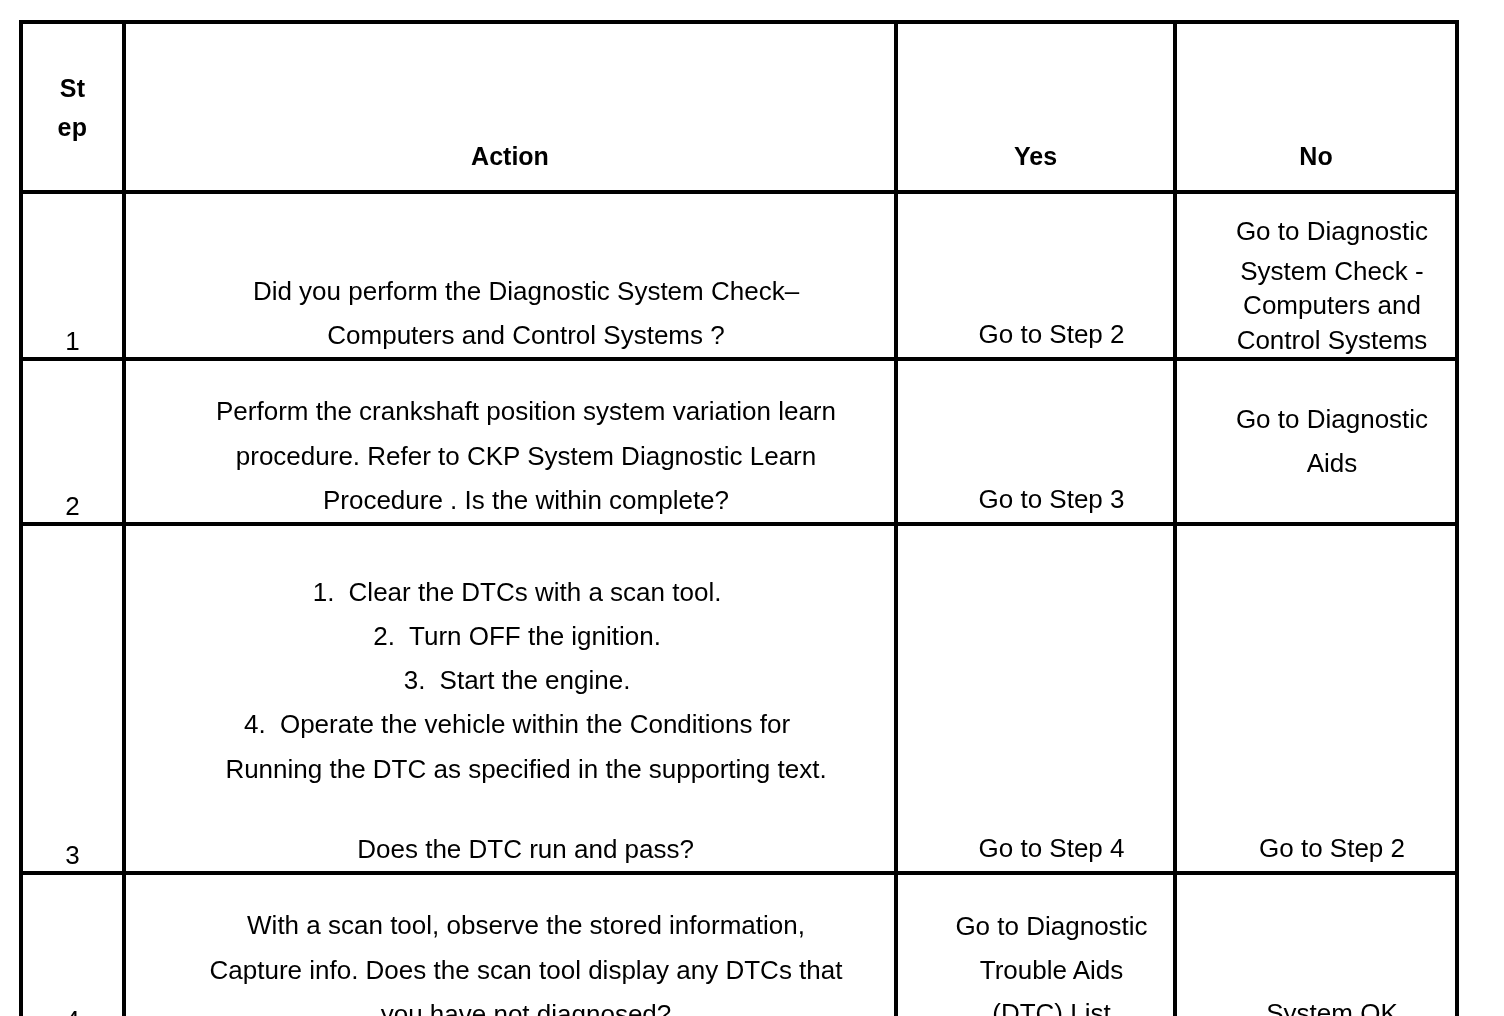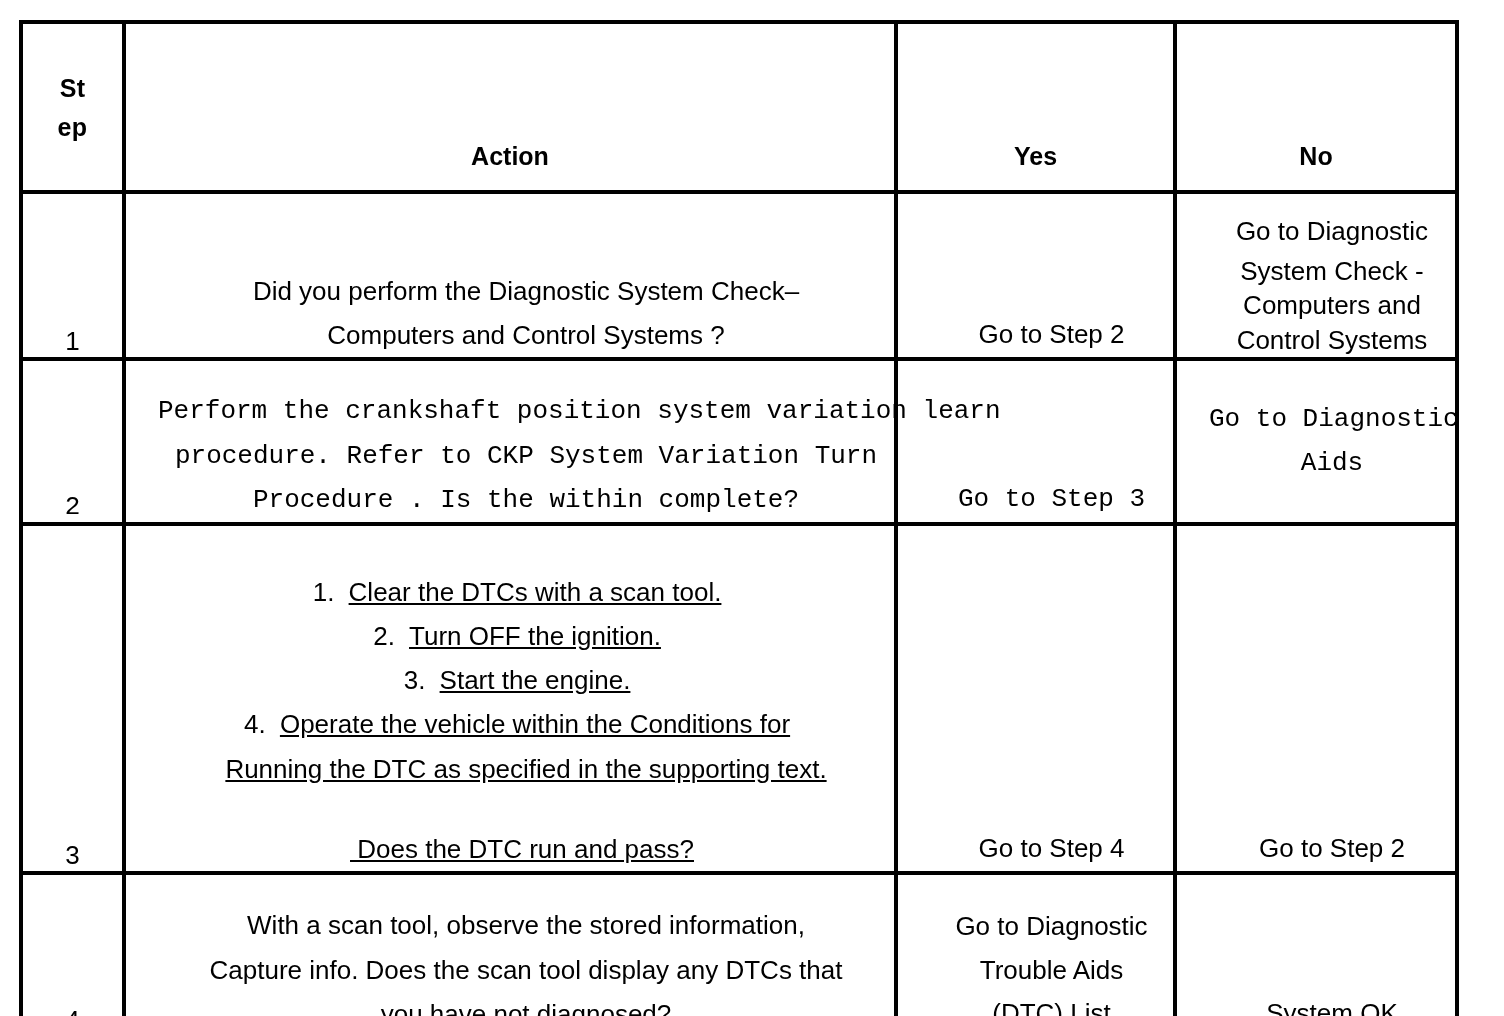--- a/index.html
+++ b/index.html
@@ -98,26 +98,26 @@
   }
   .proc li {
     display: block;
     white-space: pre;
     line-height: 1.70;
   }
   .proc li .num { display: inline-block; width: 50px; }
 
   
   .r1 td { height: 163px; }
-  .r2 td { height: 161px; font-family: Liberation Mono, monospace; }
+  .r2 td { height: 161px; }
   .r3 td { height: 331px; }
   .r4 td { height: 161px; }
 
   
-  .cell-action.r3-action { padding-top: 14px; text-decoration: underline; }
+  .cell-action.r3-action { padding-top: 14px; }
   .r3-question { display: block; white-space: pre; padding-left: 24px; }
   .r3-gap { display: block; height: 36px; }
 </style>
 </head>
 <body>
 
 <div class="page">
 
   <table class="diag-table">
     <colgroup>
@@ -155,21 +155,21 @@
           <span class="line">System Check -</span>
           <span class="line">Computers and</span>
           <span class="line">Control Systems</span>
         </td>
       </tr>
 
       <tr class="r2">
         <td class="cell-step">2</td>
         <td class="cell-action">
           <span class="line">Perform the crankshaft position system variation learn</span>
-          <span class="line">procedure. Refer to CKP System Variation Turn</span>
+          <span class="line">procedure. Refer to CKP System Diagnostic Learn</span>
           <span class="line">Procedure . Is the within complete?</span>
         </td>
         <td class="cell-branch">
           <span class="line">Go to Step 3</span>
         </td>
         <td class="cell-branch mid">
           <span class="line">Go to Diagnostic</span>
           <span class="line">Aids</span>
         </td>
       </tr>

